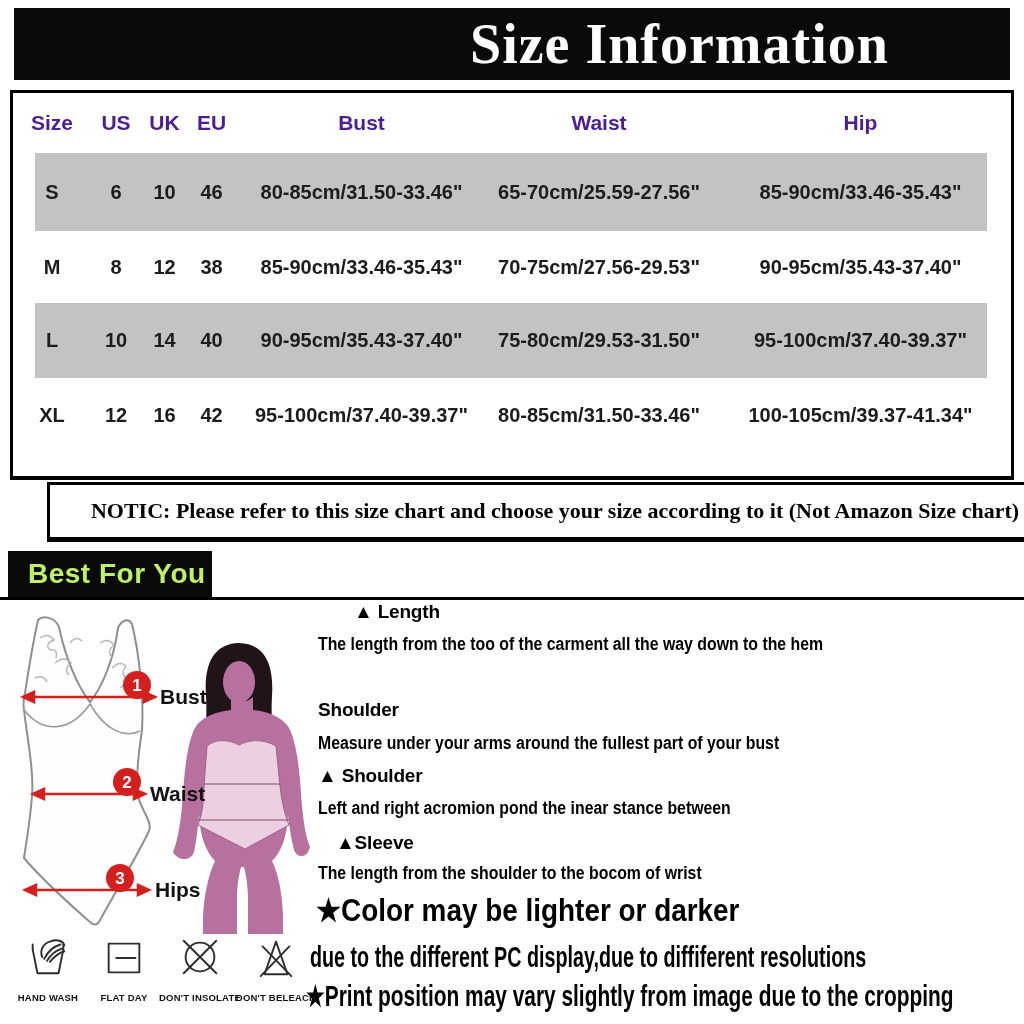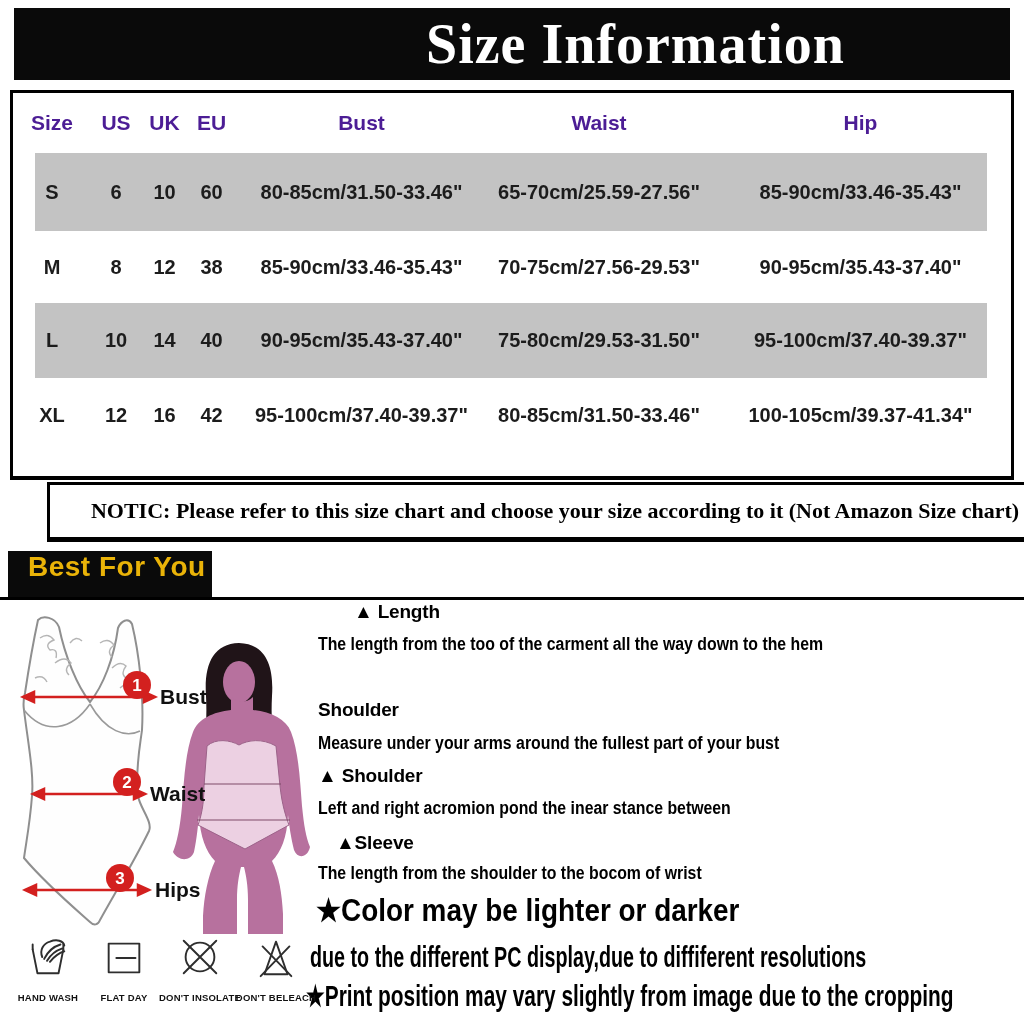--- a/index.html
+++ b/index.html
@@ -4,21 +4,21 @@
 <style>
   html,body { margin:0; padding:0; background:#fff; }
   .page { position:relative; width:1024px; height:1024px; background:#ffffff;
           font-family:"Liberation Sans", sans-serif; overflow:hidden; }
 
   
   .title-banner { position:absolute; left:14px; top:8px; width:996px; height:72px;
     background:#0a0a0a; color:#fff; display:flex; align-items:center;
     padding-left:412px; box-sizing:border-box; }
   .title-banner span { font-family:"Liberation Serif", serif; font-weight:bold;
-    font-size:56px; letter-spacing:1px; }
+    font-size:56px; letter-spacing:1px;margin-left:44px; }
 
   
   .size-table { position:absolute; left:10px; top:90px; width:1004px; height:390px;
     border:3px solid #000; border-bottom-width:4px; box-sizing:border-box; background:#fff; }
   .trow { position:relative; display:grid;
     grid-template-columns:78px 50px 47px 47px 253px 222px 1fr;
     align-items:center; text-align:center; font-weight:bold; color:#1c1c1c; }
   .trow .cell { position:relative; z-index:1; white-space:nowrap; }
   .thead { height:60px; font-size:21px; color:#4c1d95; }
   .tdata { font-size:20px; }
@@ -28,21 +28,21 @@
 
   
   .notice { position:absolute; left:4px; top:482px; width:1016px; height:60px;
     box-sizing:border-box; border:3px solid #000; border-bottom-width:5px;
     display:flex; align-items:center; justify-content:center; background:#fff;margin-left:43px; }
   .notice span { font-family:"Liberation Serif", serif; font-weight:bold;
     font-size:22px; color:#000; white-space:nowrap; }
 
   
   .bfy { position:absolute; left:8px; top:551px; width:204px; height:46px;
-    background:#0a0a0a; color:#eab308; display:flex; 
+    background:#0a0a0a; color:#bef264; display:flex; align-items:center;
     padding-left:20px; box-sizing:border-box; }
   .bfy span { font-weight:bold; font-size:28px; letter-spacing:0.5px; }
   .divider { position:absolute; left:0; top:597px; width:1024px; height:3px; background:#000; }
 
   
   .illustration { position:absolute; left:0; top:598px; width:312px; height:336px; }
 
   
   .guide-h { position:absolute; font-weight:bold; font-size:19px; letter-spacing:-0.2px;
     color:#000; white-space:nowrap; }
@@ -84,21 +84,21 @@
       <span class="cell">UK</span>
       <span class="cell">EU</span>
       <span class="cell">Bust</span>
       <span class="cell">Waist</span>
       <span class="cell">Hip</span>
     </div>
     <div class="trow tdata r1 stripe">
       <span class="cell">S</span>
       <span class="cell">6</span>
       <span class="cell">10</span>
-      <span class="cell">60</span>
+      <span class="cell">46</span>
       <span class="cell">80-85cm/31.50-33.46"</span>
       <span class="cell">65-70cm/25.59-27.56"</span>
       <span class="cell">85-90cm/33.46-35.43"</span>
     </div>
     <div class="trow tdata r2">
       <span class="cell">M</span>
       <span class="cell">8</span>
       <span class="cell">12</span>
       <span class="cell">38</span>
       <span class="cell">85-90cm/33.46-35.43"</span>

